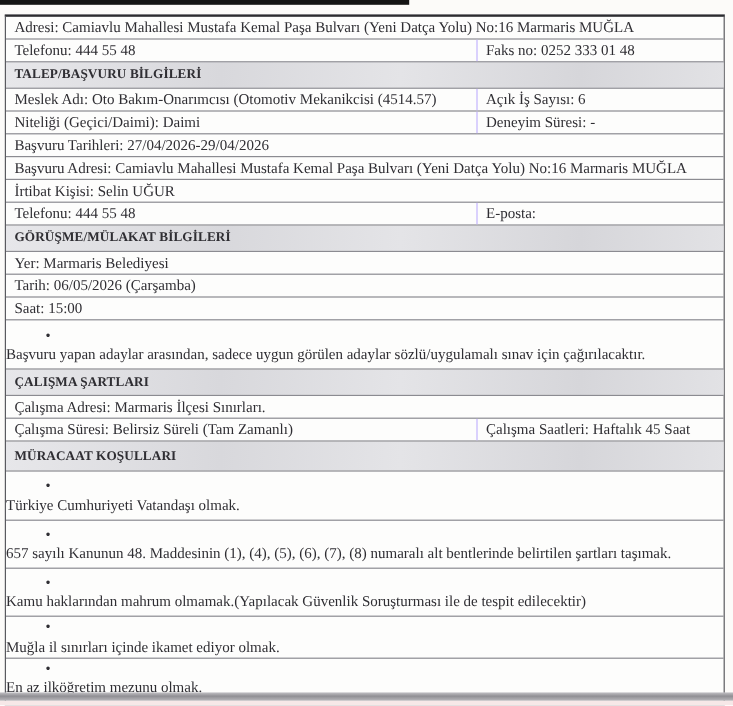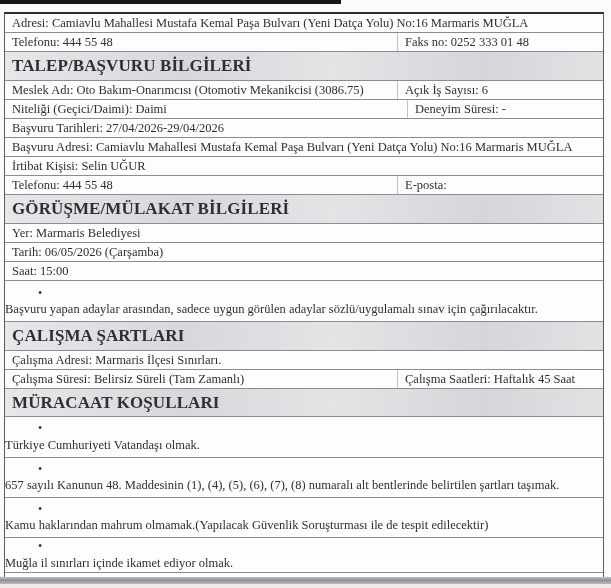--- a/index.html
+++ b/index.html
@@ -27,28 +27,28 @@
     border-bottom:3px solid #3c3c40;
     background:#fdfdfc;
   }
   .row { display:flex; border-top:1px solid #8b8b91; }
   .row:first-child { border-top:none; }
   .cell { padding:1px 7px; display:flex; align-items:center; }
   .full { flex:1; }
   .left { width:392px; }
   .right { flex:1; border-left:1px solid #c4b5fd; }
   .r-18 { min-height:18px; }
-  .r-19 { min-height:19px;gap:10px; }
+  .r-19 { min-height:19px; }
   .r-17 { min-height:17px; }
   .r-16 { min-height:16px; }
   .sec-header {
     display:flex; align-items:center;
     min-height:22px;
     padding:3px 7px;
-    font-weight:bold; font-size:17px;
+    font-weight:bold; font-size:11px;
     letter-spacing:0.1px;
     background:linear-gradient(93deg,#e7e7ea 0%,#d8d8dc 30%,#e4e4e7 55%,#d6d6da 80%,#e2e2e5 100%);
   }
   .bullet-row { display:flex; padding:4px 36px 4px 0;flex-direction:column; }
   .note-row   { display:flex; padding:5px 28px 4px 0; min-height:36px;flex-direction:column; }
   .marker {
     width:20px; margin-left:33px;
     flex:none; text-align:left;
     font-size:12px;
   }
@@ -79,21 +79,21 @@
     <div class="row r-18">
       <div class="cell full">Adresi: Camiavlu Mahallesi Mustafa Kemal Paşa Bulvarı (Yeni Datça Yolu) No:16 Marmaris MUĞLA</div>
     </div>
     <div class="row r-18">
       <div class="cell left">Telefonu: 444 55 48</div>
       <div class="cell right">Faks no: 0252 333 01 48</div>
     </div>
 
     <div class="row sec-header">TALEP/BAŞVURU BİLGİLERİ</div>
     <div class="row">
-      <div class="cell left">Meslek Adı: Oto Bakım-Onarımcısı (Otomotiv Mekanikcisi (3086.75)</div>
+      <div class="cell left">Meslek Adı: Oto Bakım-Onarımcısı (Otomotiv Mekanikcisi (4514.57)</div>
       <div class="cell right">Açık İş Sayısı: 6</div>
     </div>
     <div class="row r-19">
       <div class="cell left">Niteliği (Geçici/Daimi): Daimi</div>
       <div class="cell right">Deneyim Süresi: -</div>
     </div>
     <div class="row r-18">
       <div class="cell full">Başvuru Tarihleri: 27/04/2026-29/04/2026</div>
     </div>
     <div class="row">

